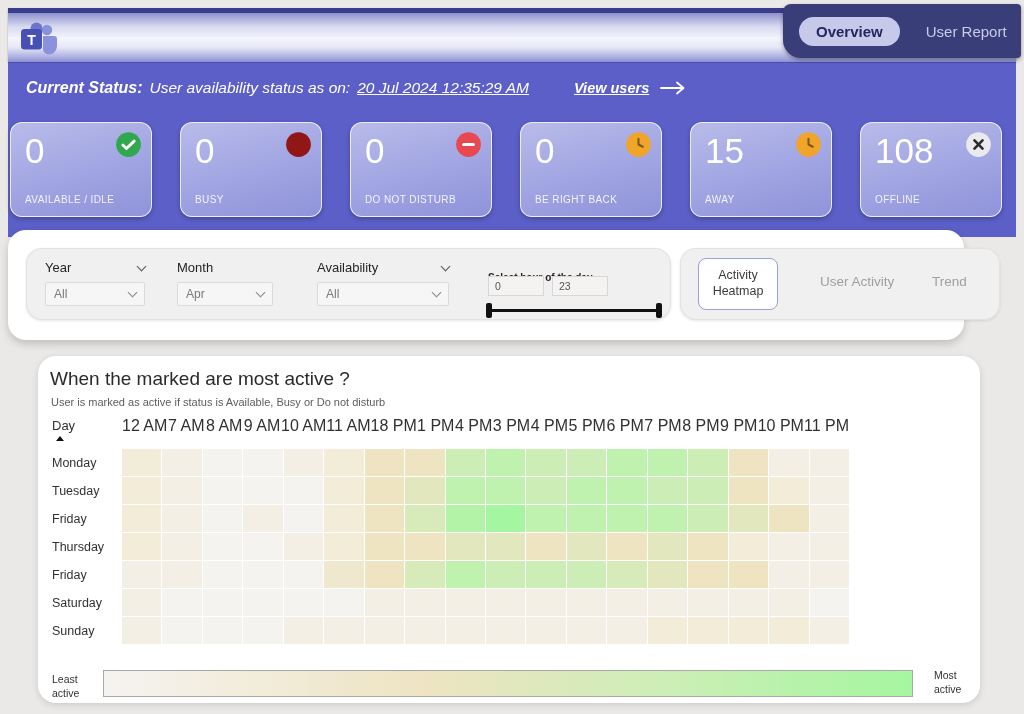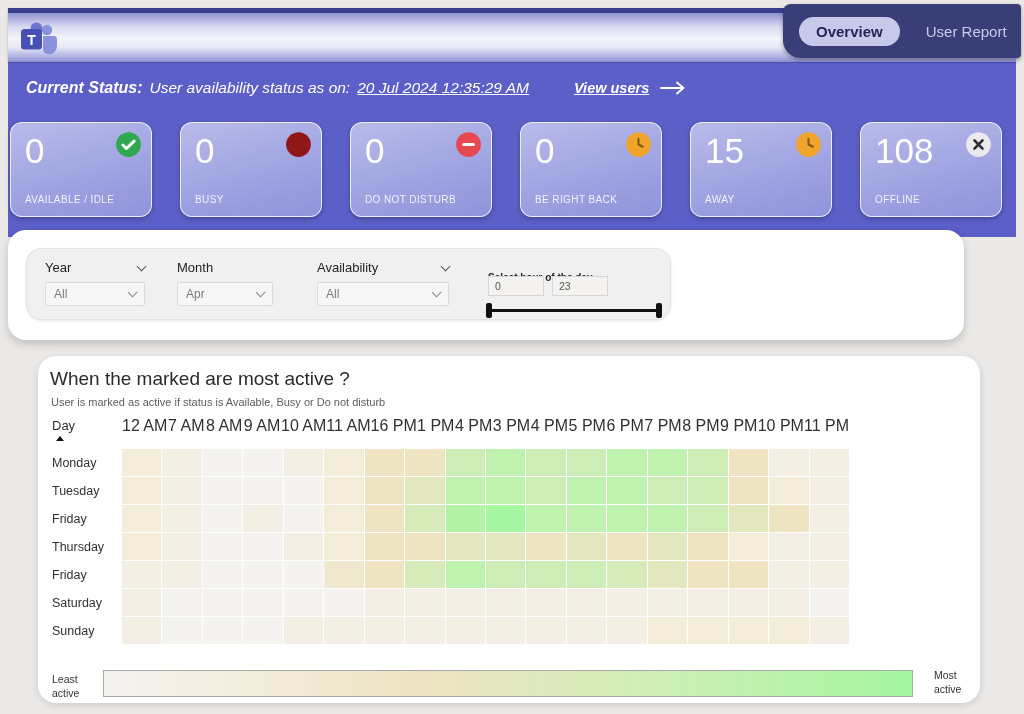--- a/index.html
+++ b/index.html
@@ -211,35 +211,40 @@
       <div class="hour-label">Select hour of the day</div>
       <div class="hour-box" style="left:0;">0</div>
       <div class="hour-box" style="left:64px;">23</div>
       <div class="slider-track">
         <div class="slider-handle" style="left:-2px;"></div>
         <div class="slider-handle" style="right:-2px;"></div>
       </div>
     </div>
   </div>
 
+  <div class="filter-panel fp-right" id="view-tabs">
+      <div class="vt-btn">Activity<br>Heatmap</div>
+      <div class="vt-plain" style="left: 140px;">User Activity</div>
+      <div class="vt-plain" style="left: 252px;">Trend</div>
+    </div>
 </div>
 
 <div class="heatmap-card">
   <div class="hm-title">When the marked are most active ?</div>
   <div class="hm-sub">User is marked as active if status is Available, Busy or Do not disturb</div>
   <div class="hm-corner">Day</div>
   <div class="hm-sort"></div>
   <div class="hour-header" id="hour-header">
       <div>12 AM</div>
       <div>7 AM</div>
       <div>8 AM</div>
       <div>9 AM</div>
       <div>10 AM</div>
       <div>11 AM</div>
-      <div>16 PM</div>
+      <div>18 PM</div>
       <div>1 PM</div>
       <div>4 PM</div>
       <div>3 PM</div>
       <div>4 PM</div>
       <div>5 PM</div>
       <div>6 PM</div>
       <div>7 PM</div>
       <div>8 PM</div>
       <div>9 PM</div>
       <div>10 PM</div>

